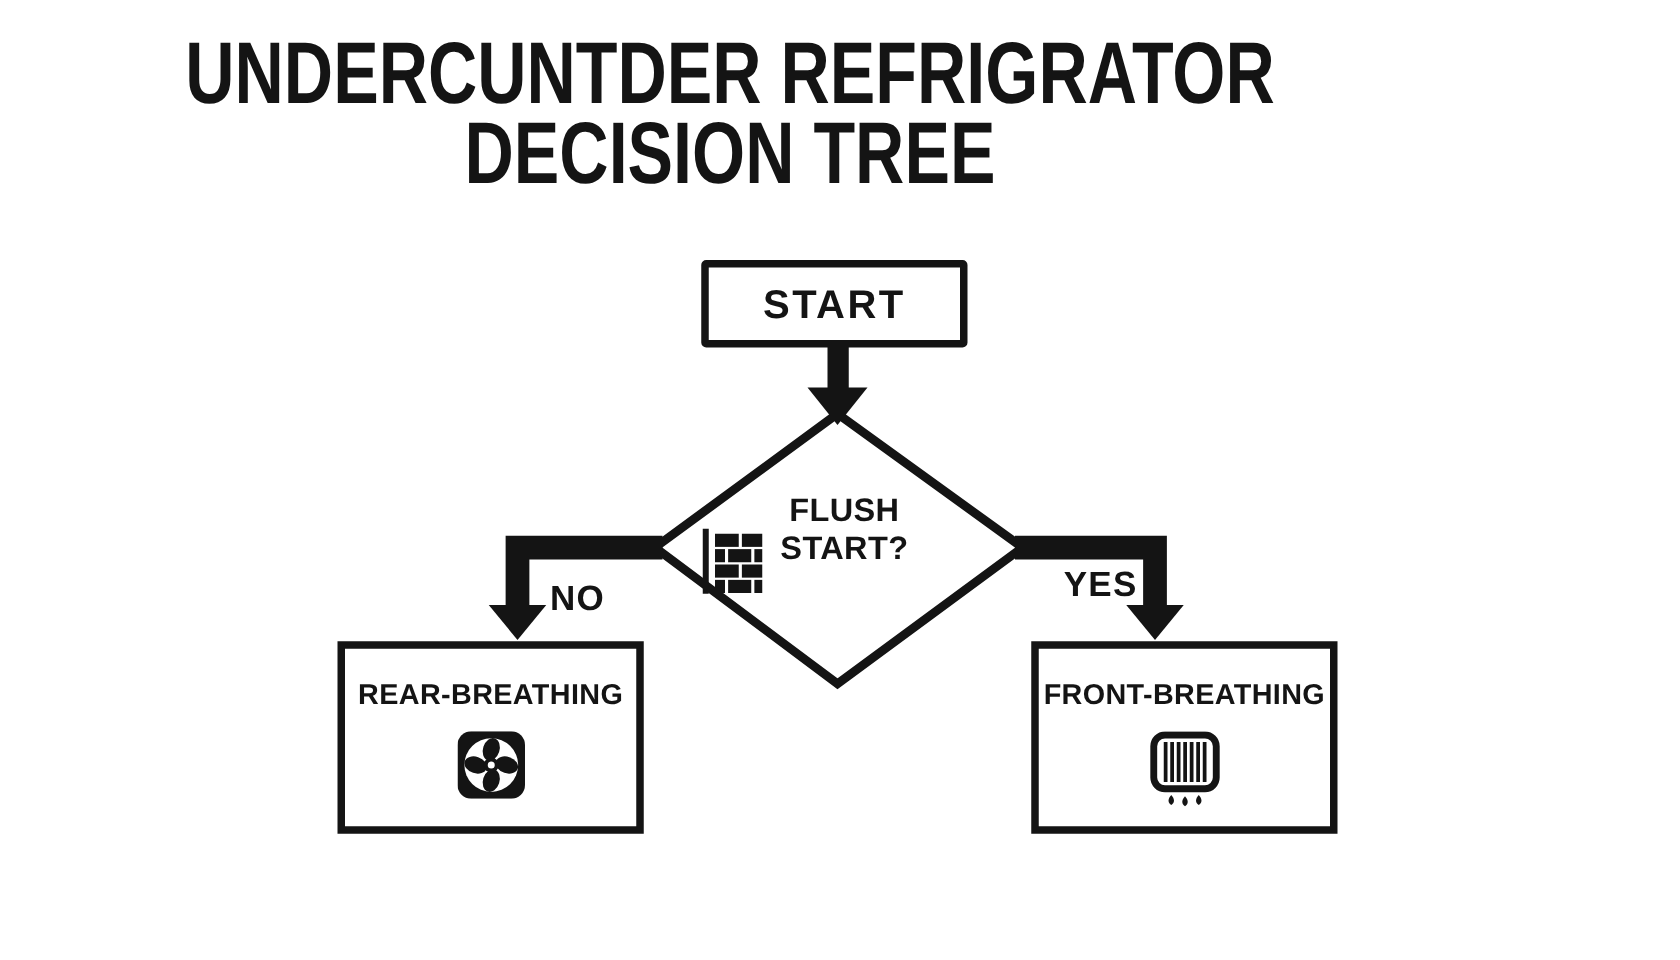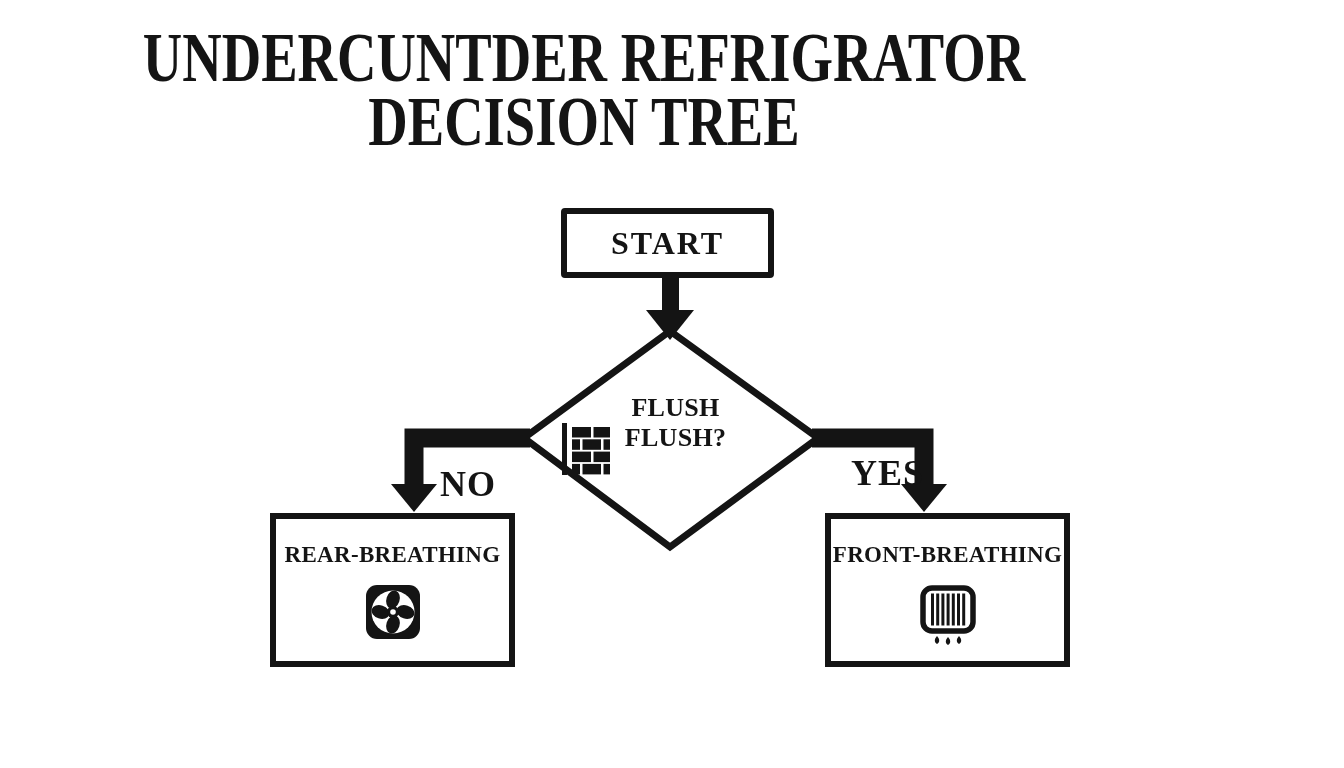--- a/index.html
+++ b/index.html
@@ -1,38 +1,38 @@
 <!DOCTYPE html>
 <html><head>
 <meta charset="utf-8">
 <style>
   html,body{margin:0;padding:0;background:#fff;}
   .canvas{
     position:relative;width:1168px;height:768px;background:var(--background,#ffffff);
-    overflow:hidden;font-family:Liberation Serif, serif;color:var(--ink,#141414);
+    overflow:hidden;font-family:Liberation Sans, sans-serif;color:var(--ink,#141414);
   }
   .title{
     position:absolute;top:26px;left:0;width:100%;text-align:center;
     font-weight:bold;font-size:70px;line-height:64px;letter-spacing:0px;
     transform:scaleX(0.78);transform-origin:50% 0;
   }
   .conn-layer{position:absolute;left:0;top:0;width:1344px;height:768px;}
   .start-node{
     position:absolute;left:561px;top:208px;width:213px;height:70px;box-sizing:border-box;
     border:6px solid var(--ink,#141414);border-radius:4px;background:#fff;
     display:flex;align-items:center;justify-content:center;
     font-size:32px;font-weight:bold;letter-spacing:2px;
   }
   .decision-text{
     position:absolute;left:593px;top:393px;width:165px;text-align:center;
     font-size:26px;line-height:30px;font-weight:bold;letter-spacing:0.3px;
   }
   .decision-text span{display:block;}
   .brick-icon{position:absolute;left:562px;top:421px;}
-  .branch-label{position:absolute;font-size:36px;font-weight:bold;letter-spacing:1px;}
+  .branch-label{position:absolute;font-size:28px;font-weight:bold;letter-spacing:1px;}
   .branch-label.no{left:440px;top:463px;}
   .branch-label.yes{left:851px;top:452px;}
   .outcome{
     position:absolute;top:513px;width:245px;height:154px;box-sizing:border-box;
     border:6px solid var(--ink,#141414);background:#fff;
     display:flex;flex-direction:column;align-items:center;
   }
   .outcome.rear{left:270px;text-align:center;}
   .outcome.front{left:825px;}
   .outcome .label{margin-top:22px;font-size:23px;font-weight:bold;letter-spacing:0.3px;line-height:28px;}
@@ -81,21 +81,21 @@
     <rect class="ink" x="20.5" y="18.3" width="18.5" height="10.5"></rect>
     <rect class="ink" x="41.5" y="18.3" width="6.5" height="10.5"></rect>
     <rect class="ink" x="10" y="30.6" width="19" height="10.5"></rect>
     <rect class="ink" x="31.5" y="30.6" width="16.5" height="10.5"></rect>
     <rect class="ink" x="10" y="42.9" width="8" height="10.5"></rect>
     <rect class="ink" x="20.5" y="42.9" width="18.5" height="10.5"></rect>
     <rect class="ink" x="41.5" y="42.9" width="6.5" height="10.5"></rect>
   </svg>
   <div class="decision-text">
     <span>FLUSH</span>
-    <span>FLUSH?</span>
+    <span>START?</span>
   </div>
 
   <div class="branch-label no">NO</div>
   <div class="branch-label yes">YES</div>
 
   <div class="outcome rear">
     <div class="label">REAR-BREATHING</div>
     <svg class="icon" width="54" height="54" viewBox="0 0 54 54" aria-hidden="true">
       <rect class="ink" x="0" y="0" width="54" height="54" rx="11"></rect>
       <circle cx="27" cy="27" r="21.5" fill="#ffffff"></circle>

